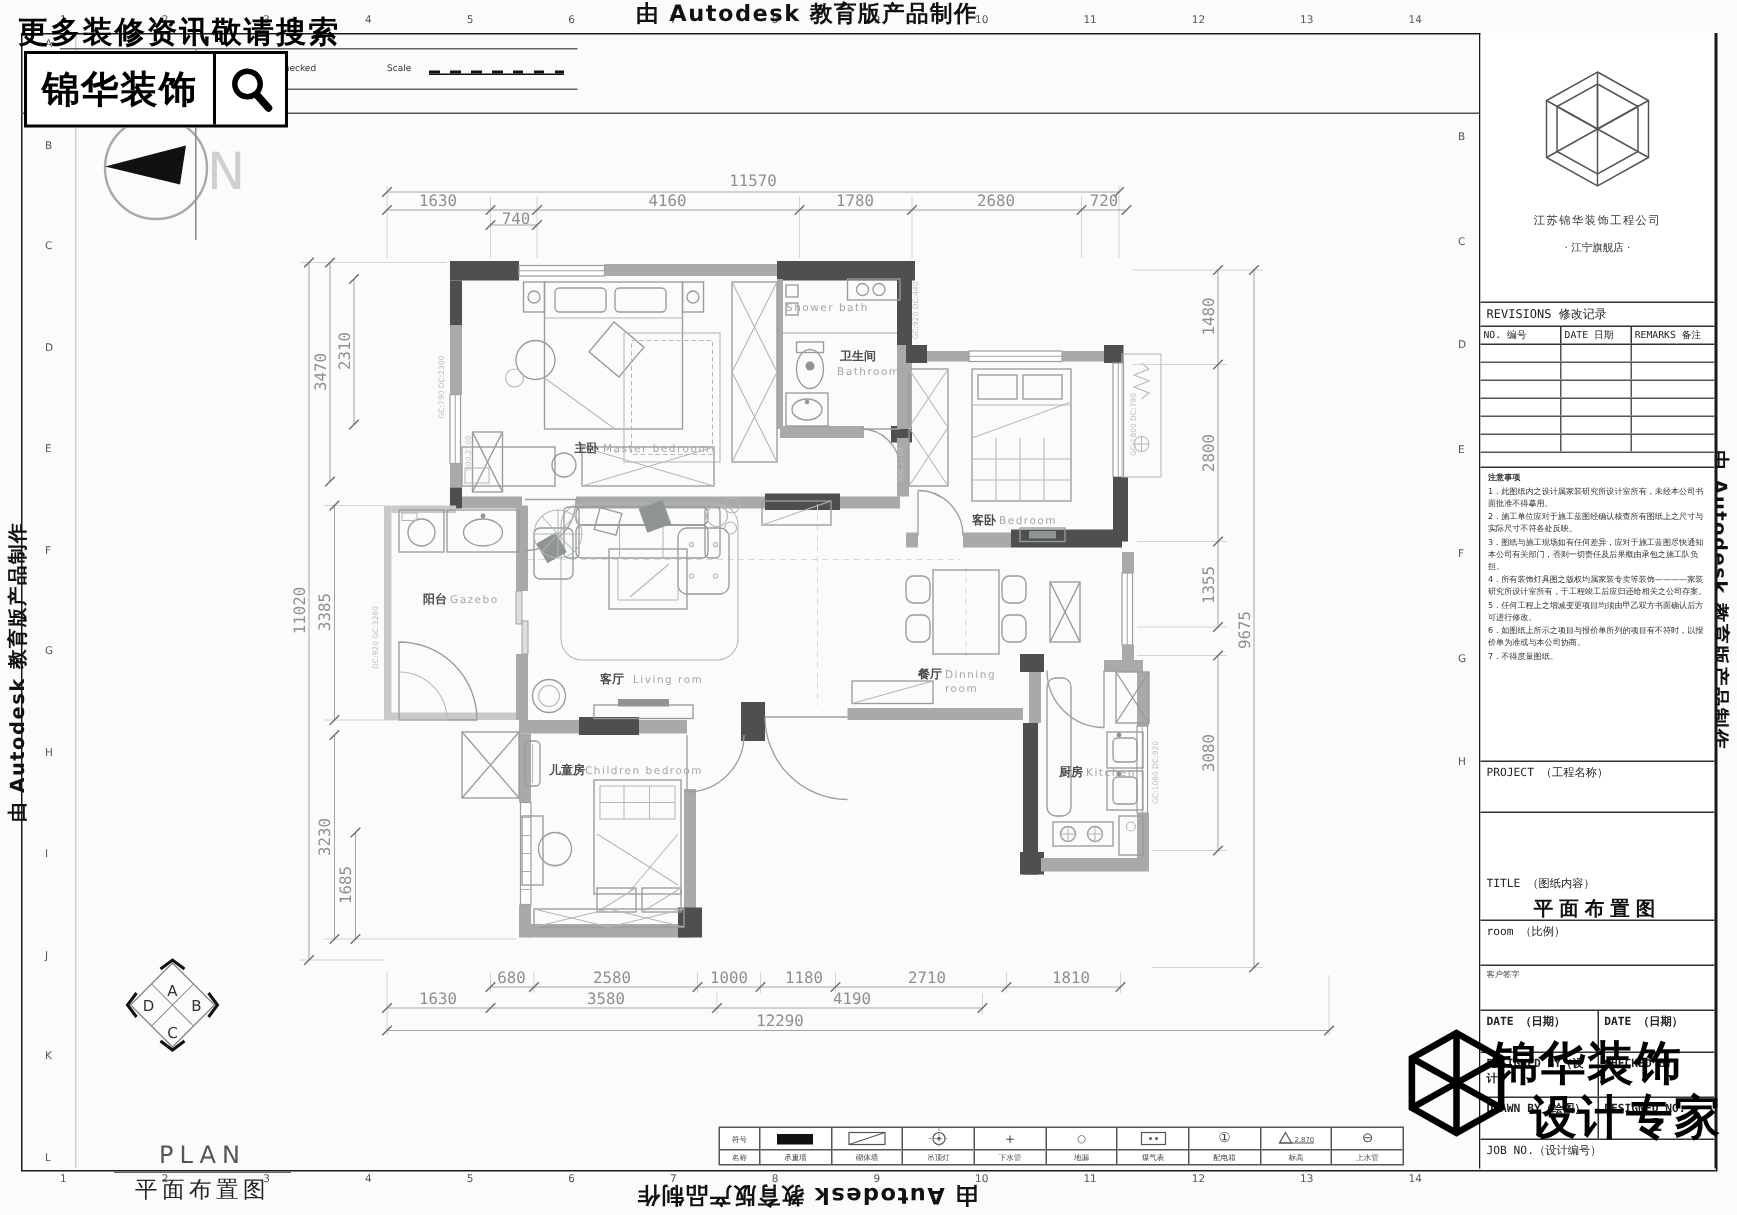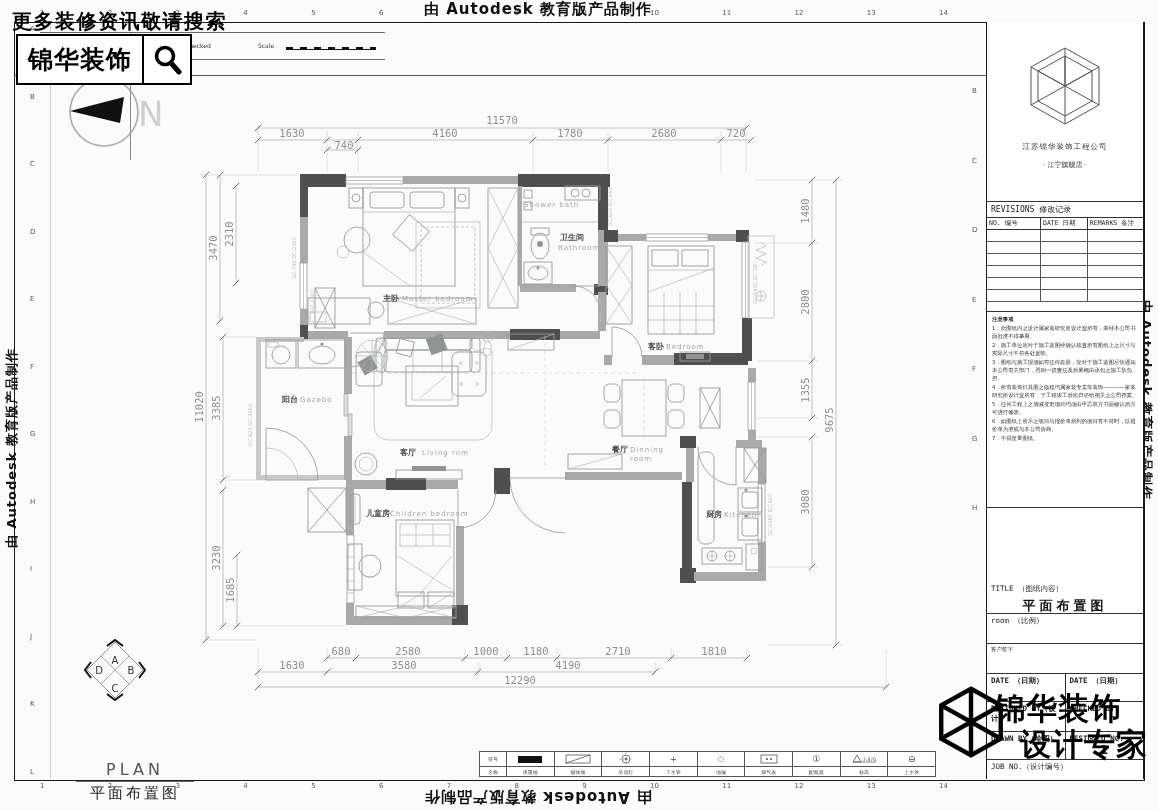--- a/index.html
+++ b/index.html
@@ -773,20 +773,23 @@
   <div class="sec notes" style="top:290px;height:196px;">
     <div class="nt" style="font-weight:bold">注意事项</div>
     <div class="nt">1．此图纸内之设计属家装研究所设计室所有，未经本公司书面批准不得摹用。</div>
     <div class="nt">2．施工单位应对于施工蓝图经确认核查所有图纸上之尺寸与实际尺寸不符各处反映。</div>
     <div class="nt">3．图纸与施工现场如有任何差异，应对于施工蓝图尽快通知本公司有关部门，否则一切责任及后果概由承包之施工队负担。</div>
     <div class="nt">4．所有装饰灯具图之版权均属家装专卖等装饰————家装研究所设计室所有，于工程竣工后应归还给相关之公司存案。</div>
     <div class="nt">5．任何工程上之增减变更项目均须由甲乙双方书面确认后方可进行修改。</div>
     <div class="nt">6．如图纸上所示之项目与报价单所列的项目有不符时，以报价单为准或与本公司协商。</div>
     <div class="nt">7．不得度量图纸。</div>
   </div>
+  <div class="sec" style="top:486px;height:34px;">
+      <div class="lab">PROJECT （工程名称）</div>
+    </div>
   <div class="sec" style="top:560px;height:32px;">
     <div class="lab">TITLE （图纸内容）</div>
     <div class="titval">平面布置图</div>
   </div>
   <div class="sec" style="top:592px;height:30px;">
       <div class="lab">room （比例）</div>
     </div>
   <div class="sec" style="top:622px;height:30px;">
       <div class="lab labsm">客户签字</div>
     </div>

